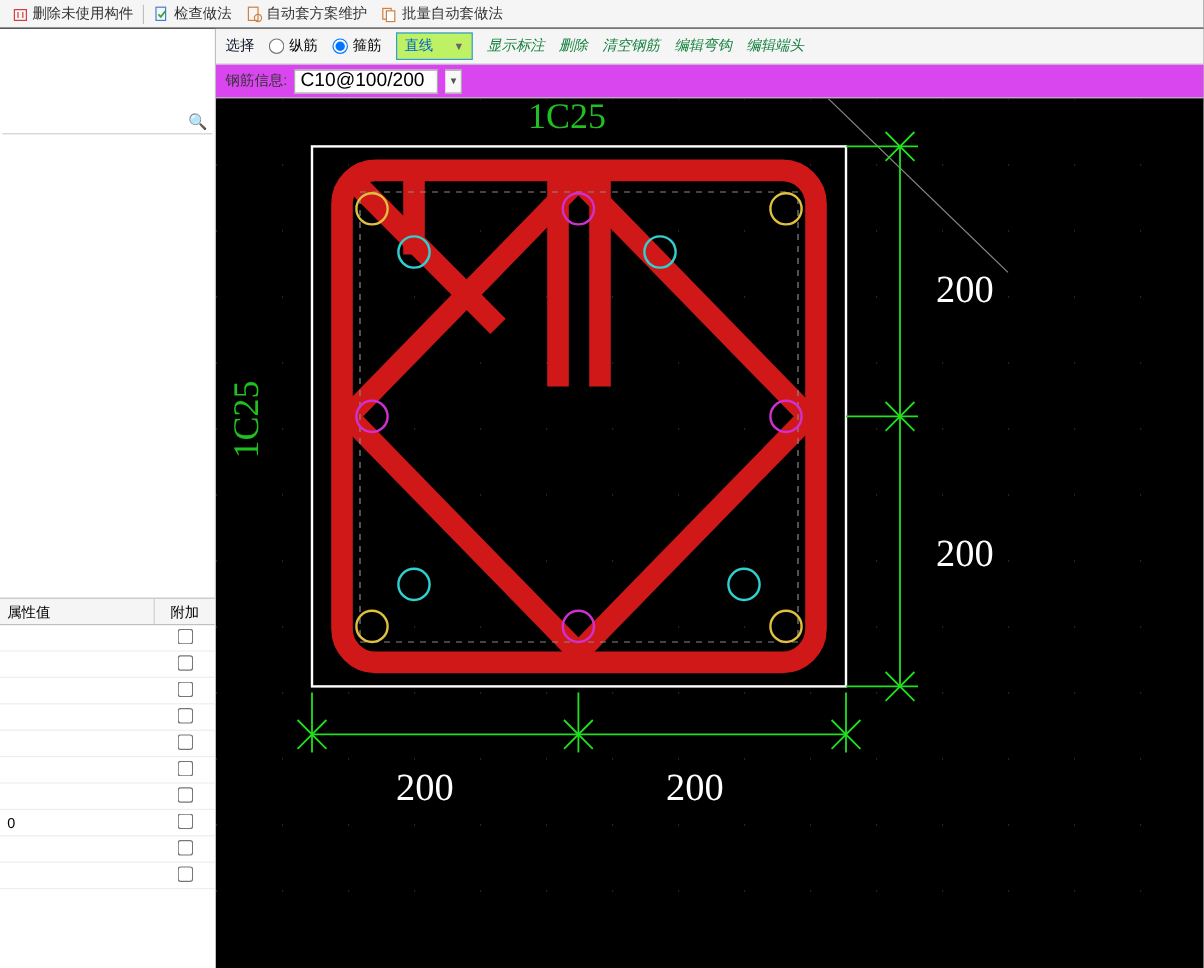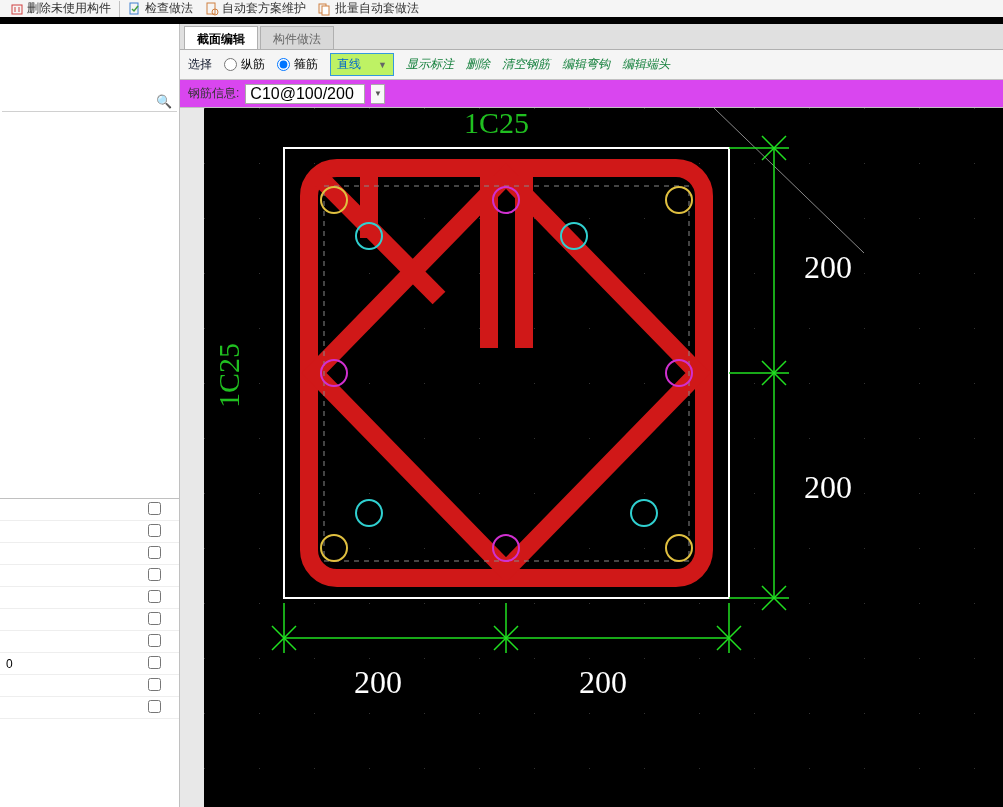--- a/index.html
+++ b/index.html
@@ -9,21 +9,21 @@
       background: #f0f0f0;
       overflow: hidden;
       width: 1003px;
       height: 807px;
     }
     
     
     .top-toolbar {
       height: 24px;
       background: #f5f5f5;
-      border-bottom: 7px solid #000000;
+      border-bottom: 1px solid #000000;
       display: flex;
       align-items: center;
       padding: 0 4px;
     }
     .top-toolbar .tb-item {
       display: flex;
       align-items: center;
       padding: 0 6px;
       height: 100%;
       color: #333;
@@ -185,21 +185,20 @@
       font-size: 8px;
       color: #555;
     }
     
     
     .canvas-wrap {
       flex: 1;
       background: #000;
       position: relative;
       overflow: hidden;
-      margin-left: 24px;
     }
     .canvas {
       position: absolute;
       inset: 0;
     }
     
     
     .annot {
       position: absolute;
       pointer-events: none;
@@ -251,20 +250,24 @@
 
 <div class="main">
 
   <div class="left-panel">
     <div class="tree-area">
       <div class="search-row">
         <span class="search-icon">🔍</span>
       </div>
     </div>
     <div class="props-area">
+      <div class="props-header">
+        <div class="col1">属性值</div>
+        <div class="col2">附加</div>
+      </div>
       <div class="props-row">
           <div class="c1"></div>
           <div class="c2"><input type="checkbox" style=""></div>
         </div>
       <div class="props-row">
           <div class="c1"></div>
           <div class="c2"><input type="checkbox" style=""></div>
         </div>
       <div class="props-row">
           <div class="c1"></div>
@@ -295,24 +298,20 @@
           <div class="c2"><input type="checkbox" style=""></div>
         </div>
       <div class="props-row">
           <div class="c1"></div>
           <div class="c2"><input type="checkbox" style=""></div>
         </div>
     </div>
   </div>
 
   <div class="right-area">
-    <div class="tabs">
-      <div class="tab active">截面编辑</div>
-      <div class="tab">构件做法</div>
-    </div>
 
     <div class="edit-toolbar">
       <span class="lbl">选择</span>
       <label class="radio-group">
         <input type="radio" name="rebar-type" style="">
         <span>纵筋</span>
       </label>
       <label class="radio-group">
         <input type="radio" name="rebar-type" checked="" style="">
         <span>箍筋</span>

